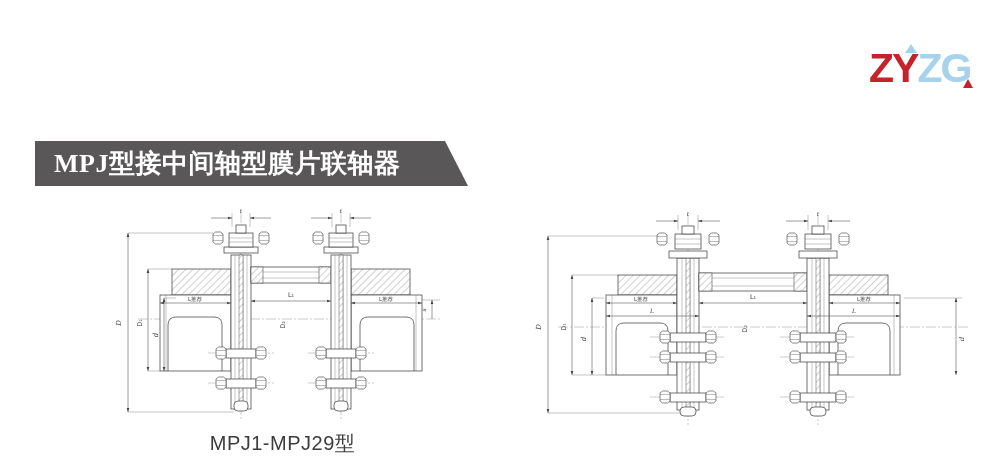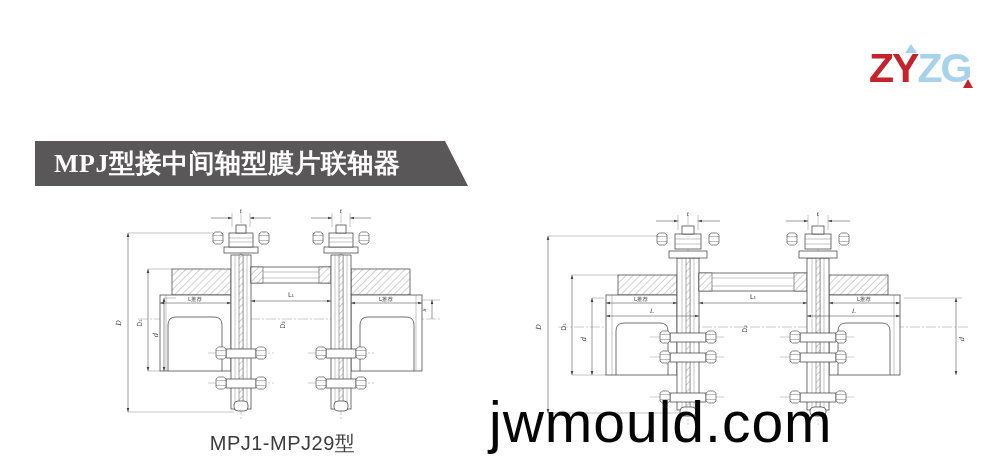--- a/index.html
+++ b/index.html
@@ -343,15 +343,14 @@
       <line class="dl" x1="171" y1="100" x2="279" y2="100" marker-start="url(#a2)" marker-end="url(#a2)"></line>
       <text class="lblc" font-size="6.5" text-anchor="middle" x="225" y="96">L₁</text>
       <text class="lblc" font-size="6.5" text-anchor="middle" transform="rotate(-90 219 126)" x="219" y="126">D₂</text>
 
       <line class="tl" x1="376" y1="95" x2="434" y2="95"></line>
       <line class="dl" x1="428" y1="95" x2="428" y2="172" marker-start="url(#a2)" marker-end="url(#a2)"></line>
       <text class="lbl" font-size="6.5" text-anchor="middle" transform="rotate(-90 436 136)" x="436" y="136">d</text>
     </g>
   </svg>
 
-  <div id="watermark">jwmould.com</div>
 
 </div>
 
 </body></html>

